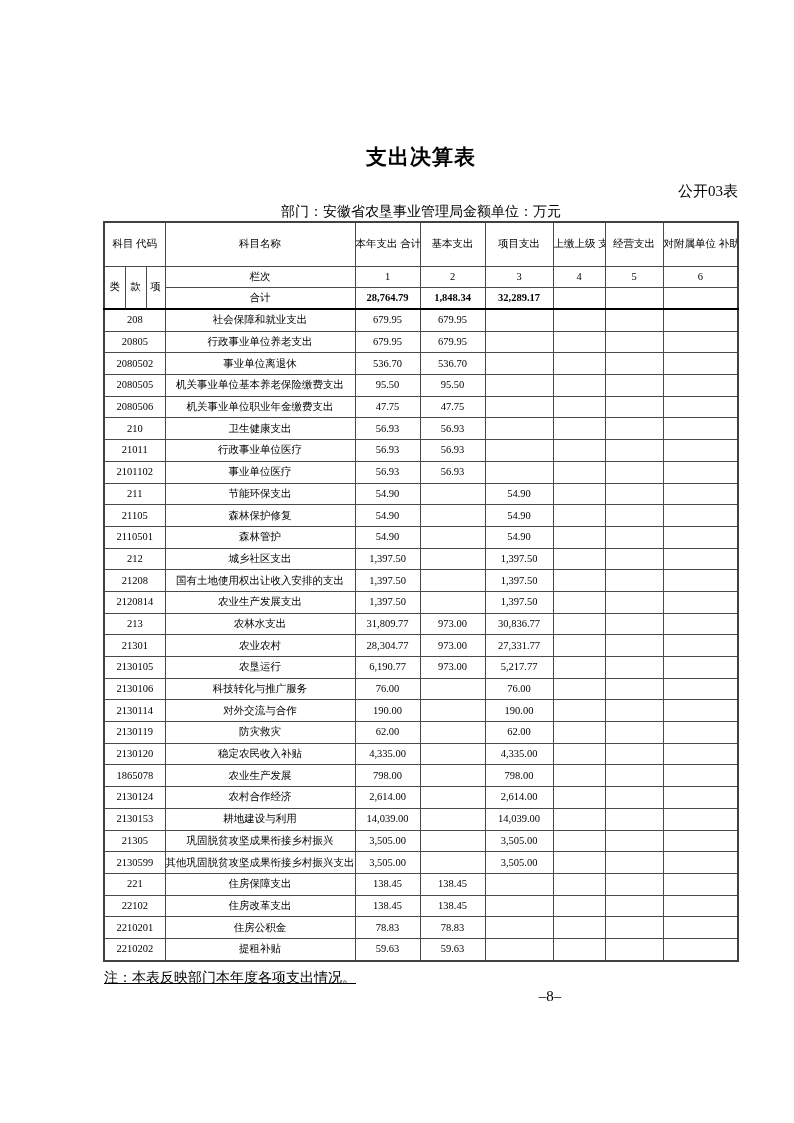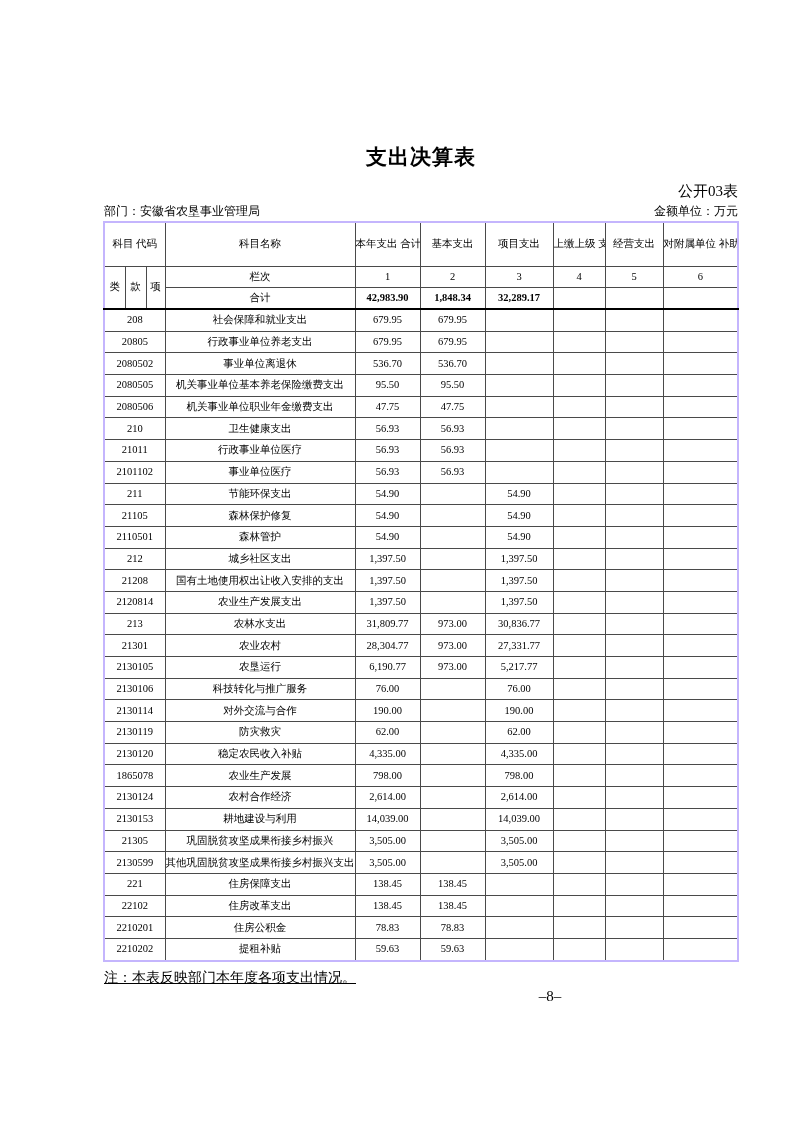--- a/index.html
+++ b/index.html
@@ -30,31 +30,31 @@
     width: 634px;
     text-align: right;
     font-size: 15px;
   }
   .meta {
     position: absolute;
     top: 203px;
     left: 104px;
     width: 634px;
     display: flex;
-    justify-content: space-between;
-    font-size: 12px;
+    justify-content: center;
+    font-size: 14px;
   }
   table.acct {
     position: absolute;
     top: 221px;
     left: 103px;
     width: 635px;
     border-collapse: collapse;
     table-layout: fixed;
-    border: 2px solid #c4b5fd;
+    border: 2px solid #404040;
   }
   table.acct th, table.acct td {
     border: 1px solid #4a4a4a;
     font-weight: normal;
     font-size: 10.5px;
     padding: 0;
     vertical-align: middle;
     text-align: center;
     white-space: nowrap;
     overflow: hidden;
@@ -136,21 +136,21 @@
         <th>栏次</th>
         <th>1</th>
         <th>2</th>
         <th>3</th>
         <th>4</th>
         <th>5</th>
         <th>6</th>
       </tr>
       <tr class="h3">
         <th>合计</th>
-        <td class="num">42,983.90</td>
+        <td class="num">28,764.79</td>
         <td class="num">1,848.34</td>
         <td class="num">32,289.17</td>
         <td class="num"></td>
         <td class="num"></td>
         <td class="num"></td>
       </tr>
     </thead>
     <tbody class="rows" id="table-body">
         <tr>
           <td colspan="3" class="code">208</td>

